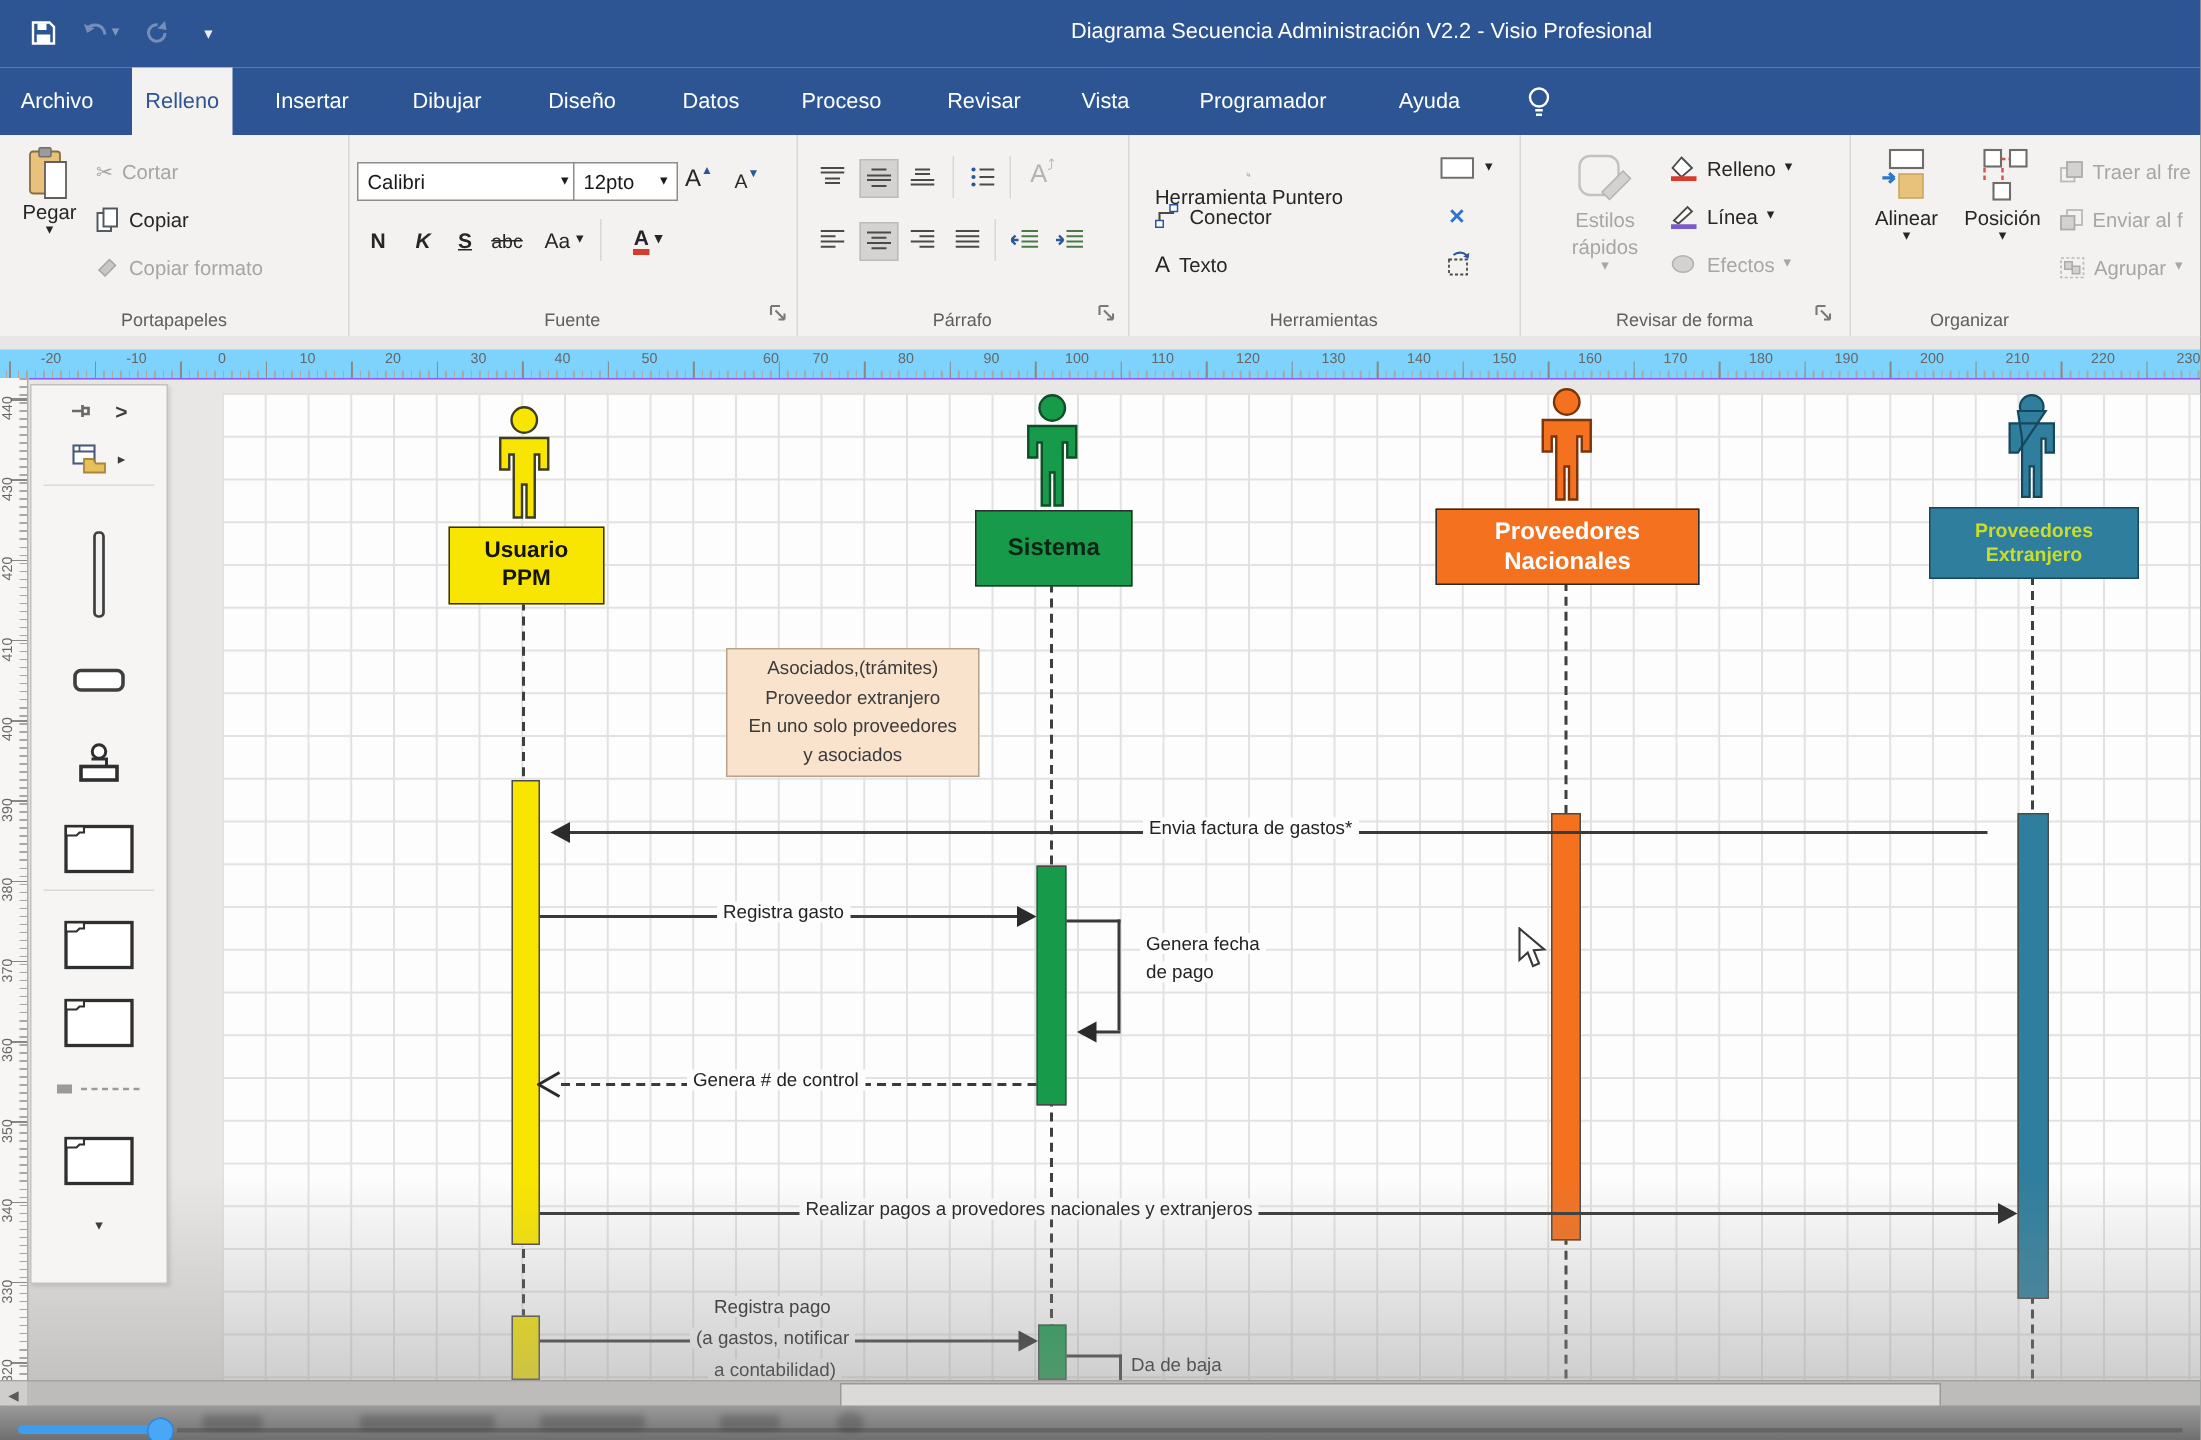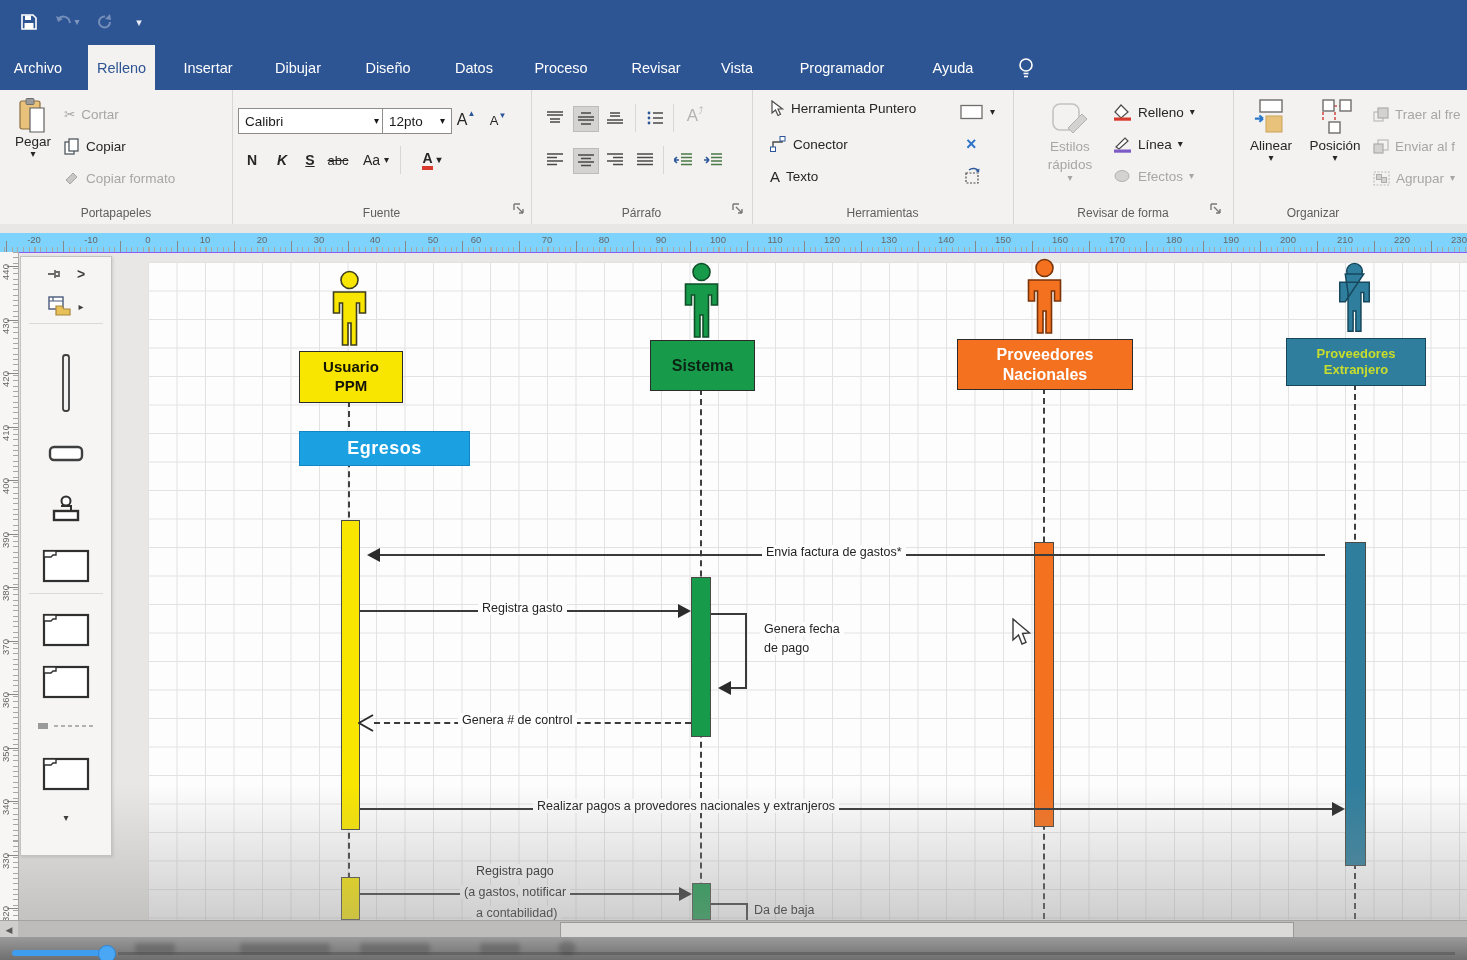--- a/index.html
+++ b/index.html
@@ -97,20 +97,21 @@
     </div>
     <div class="qatbtn" style="left:92px;width:26px;opacity:.45;">
       <svg width="18" height="18" viewBox="0 0 18 18">
         <path d="M14 9 A5.5 5.5 0 1 1 9 3.5" fill="none" stroke="#cdd6ea" stroke-width="2"></path>
         <path d="M14 1 L15 7 L9 6 Z" fill="#cdd6ea"></path>
       </svg>
     </div>
     <div class="qatbtn" style="left:128px;width:22px;font-size:11px;">
       <span>▾</span>
     </div>
+    <div class="wintitle">Diagrama Secuencia Administración V2.2  -  Visio Profesional</div>
   </div>
 
   <div class="tabrow">
     <div class="rtab" style="left:8px;width:60px;">Archivo</div>
     <div class="rtab active" style="left:88px;width:67px;">Relleno</div>
     <div class="rtab" style="left:176px;width:64px;">Insertar</div>
     <div class="rtab" style="left:266px;width:64px;">Dibujar</div>
     <div class="rtab" style="left:356px;width:64px;">Diseño</div>
     <div class="rtab" style="left:448px;width:52px;">Datos</div>
     <div class="rtab" style="left:527px;width:68px;">Proceso</div>
@@ -262,21 +263,21 @@
             <path d="M0 7 L5 7 M5 7 L2 4 M5 7 L2 10" stroke="#2b579a" stroke-width="1.6" fill="none"></path>
         </svg>
       </div>
       <div class="glabel">Párrafo</div>
       <svg class="launcher" style="left:200px;top:112px;" viewBox="0 0 14 14">
         <path d="M2 2 h6 M2 2 v6 M5 5 l6 6 M11 11 h-4 M11 11 v-4" stroke="#7a7876" stroke-width="1.4" fill="none"></path>
       </svg>
     </div>
 
     <div class="rgroup" style="left:752px;width:261px;">
-      <div class="rbtn" style="left:18px;top:6px;">
+      <div class="rbtn" style="left:18px;top:25px;flex-direction:column;">
         <svg width="15" height="17" viewBox="0 0 15 17">
           <path d="M2 1 L2 13 L5.5 10 L8 15.5 L10.5 14.3 L8 9 L12.5 9 Z" fill="#fff" stroke="#4a4a4a" stroke-width="1.2"></path>
         </svg>
         <span>Herramienta Puntero</span>
       </div>
       <div class="rbtn" style="left:18px;top:42px;">
         <svg width="17" height="16" viewBox="0 0 17 16">
           <path d="M3 13 L3 6 L12 6 L12 2" fill="none" stroke="#4a4a4a" stroke-width="1.4"></path>
           <rect x="0.5" y="11" width="5" height="4.5" fill="#fff" stroke="#2b579a"></rect>
           <rect x="10" y="0.5" width="5" height="4.5" fill="#fff" stroke="#2b579a"></rect>
@@ -398,21 +399,21 @@
       <div class="major"></div>
       <div>
           <span class="hrl" style="left: 22px;">-20</span>
           <span class="hrl" style="left: 79px;">-10</span>
           <span class="hrl" style="left: 136px;">0</span>
           <span class="hrl" style="left: 193px;">10</span>
           <span class="hrl" style="left: 250px;">20</span>
           <span class="hrl" style="left: 307px;">30</span>
           <span class="hrl" style="left: 363px;">40</span>
           <span class="hrl" style="left: 421px;">50</span>
-          <span class="hrl" style="left: 464px;">60</span>
+          <span class="hrl" style="left: 502px;">60</span>
           <span class="hrl" style="left: 535px;">70</span>
           <span class="hrl" style="left: 592px;">80</span>
           <span class="hrl" style="left: 649px;">90</span>
           <span class="hrl" style="left: 706px;">100</span>
           <span class="hrl" style="left: 763px;">110</span>
           <span class="hrl" style="left: 820px;">120</span>
           <span class="hrl" style="left: 877px;">130</span>
           <span class="hrl" style="left: 934px;">140</span>
           <span class="hrl" style="left: 991px;">150</span>
           <span class="hrl" style="left: 1048px;">160</span>
@@ -478,24 +479,27 @@
     </div>
     <div class="actorbox" style="left: 957px; top: 115px; width: 174px; height: 49px; font-size: 16px; background-color: rgb(244, 113, 31); color: rgb(255, 255, 255);">
       <span>Proveedores</span>
       <span>Nacionales</span>
     </div>
     <div class="actorbox" style="left: 1286px; top: 114px; width: 138px; height: 46px; font-size: 13px; border-color: rgb(22, 71, 92); background-color: rgb(47, 126, 157); color: rgb(201, 221, 44);">
       <span>Proveedores</span>
       <span>Extranjero</span>
     </div>
 
-    <div class="actorbox" style="left: 299px; top: 207px; width: 169px; height: 33px; font-size: 18px; border: 1px solid rgb(18, 134, 196); color: rgb(255, 255, 255); letter-spacing: 0.5px; background-color: rgb(27, 161, 226);">
-      <span>Egresos</span>
-    </div>
-
+
+    <div class="notebox" style="left:484px;top:208px;width:167px;height:84px;">
+      <span>Asociados,(trámites)</span>
+      <span>Proveedor extranjero</span>
+      <span>En uno solo proveedores</span>
+      <span>y asociados</span>
+    </div>
 
     <div class="activation" style="left:341px;top:296px;width:19px;height:310px;background:#f9e600;"></div>
     <div class="activation" style="left:341px;top:653px;width:19px;height:43px;background:#f9e600;"></div>
     <div class="activation" style="left:691px;top:353px;width:20px;height:160px;background:#189a4b;"></div>
     <div class="activation" style="left:692px;top:659px;width:19px;height:37px;background:#189a4b;"></div>
     <div class="activation" style="left:1034px;top:318px;width:20px;height:285px;background:#f4711f;"></div>
     <div class="activation" style="left:1345px;top:318px;width:21px;height:324px;background:#2f7e9d;"></div>
 
     <div class="msgline" style="left:372px;top:330px;width:953px;"></div>
     <div class="ah-left" style="left:360px;top:324px;"></div>

